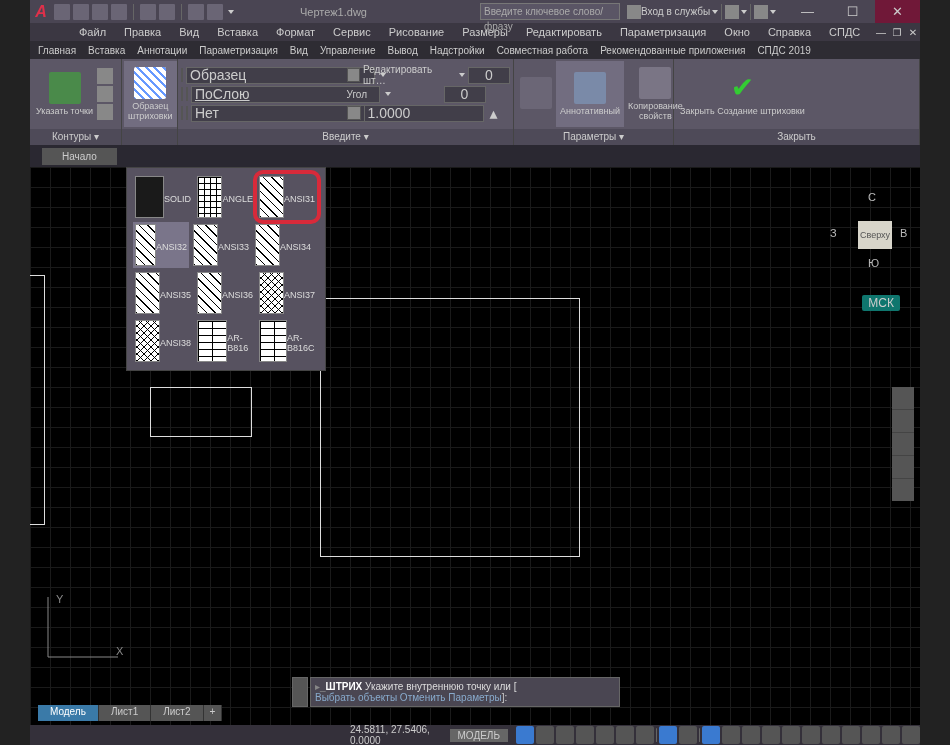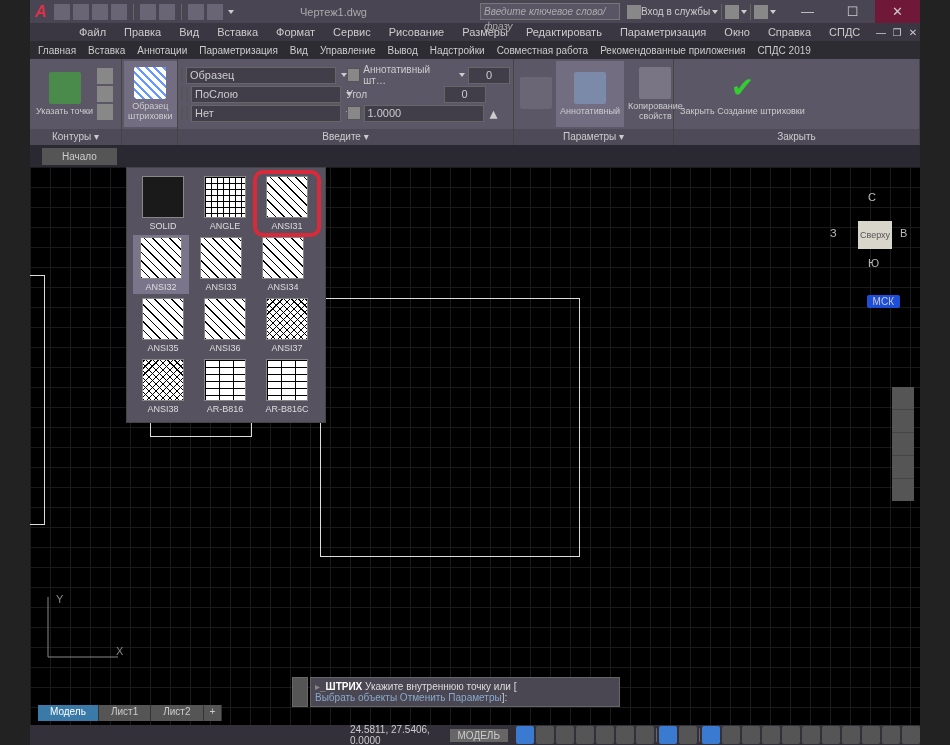--- a/index.html
+++ b/index.html
@@ -4,21 +4,21 @@
 <style>
 *{margin:0;padding:0;box-sizing:border-box;font-family:"Segoe UI",Tahoma,sans-serif;user-select:none}
 body{width:950px;height:745px;background:#222;overflow:hidden;position:relative}
 .outer{position:absolute;left:30px;top:0;width:890px;height:745px;background:#34303a;display:flex;flex-direction:column}
 .titlebar{height:23px;background:#4a4553;display:flex;align-items:center;position:relative}
 .logo{width:22px;height:22px;display:flex;align-items:center;justify-content:center;color:#e0304a;font-weight:bold;font-size:16px;font-style:italic}
 .qat{display:flex;align-items:center;gap:3px;padding-left:2px}
 .qat-btn{width:16px;height:16px;background:#6a6575;border-radius:1px}
 .sep{width:1px;height:16px;background:#666;margin:0 3px}
 .title{position:absolute;left:270px;color:#aaa;font-size:11px}
-.search-box{position:absolute;left:450px;width:140px;height:17px;background:#5a5565;border:1px solid #777;color:#aaa;font-size:10px;font-style:italic;padding:0 3px;line-height:15px}
+.search-box{position:absolute;left:450px;width:140px;height:17px;background:#5a5565;border:1px solid #777;color:#aaa;font-size:10px;padding:0 3px;line-height:15px}
 .login-area{position:absolute;left:597px;display:flex;align-items:center;color:#ccc;font-size:10px}
 .login-area .ic{width:14px;height:14px;background:#888}
 .window-controls{position:absolute;right:0;display:flex}
 .wc-btn{width:45px;height:23px;display:flex;align-items:center;justify-content:center;color:#ccc;font-size:13px}
 .wc-btn.close{background:#701838}
 .menubar{height:18px;background:#3b3742;display:flex;align-items:center;padding-left:40px;gap:0}
 .menu-item{color:#ccc;font-size:11px;padding:2px 9px;cursor:pointer}
 .doc-ctrl{margin-left:auto;display:flex;gap:2px}
 .doc-ctrl span{width:14px;height:14px;color:#ccc;font-size:10px;display:flex;align-items:center;justify-content:center}
 .ribbon-tabs{height:18px;background:#2e2c33;display:flex;align-items:center;padding-left:2px}
@@ -26,43 +26,43 @@
 .ribbon{height:86px;background:#5c5766;display:flex}
 .panel{border-right:1px solid #444;display:flex;flex-direction:column}
 .panel-body{flex:1;display:flex;align-items:center;padding:2px}
 .panel-title{height:16px;background:#4e4a58;color:#ccc;font-size:10px;text-align:center;line-height:16px;padding:0 4px}
 .big-btn{display:flex;flex-direction:column;align-items:center;justify-content:center;padding:2px 4px;color:#ccc;font-size:9px;text-align:center;cursor:pointer;height:100%}
 .big-btn .icon{width:32px;height:32px;background:#7a7585;margin-bottom:2px;border-radius:2px}
 .big-btn.active{background:#726d80}
 .prop-rows{display:flex;flex-direction:column;gap:1px;flex:1;padding:1px}
 .prop-row{display:flex;align-items:center;height:18px;gap:3px}
 .prop-row .sw{width:14px;height:14px;background:#888;border:1px solid #555}
-.prop-row input,.prop-row select{background:#413e49;border:1px solid #666;color:#ccc;font-size:11px;height:17px;padding:0 3px}
+.prop-row input,.prop-row select{background:#413e49;border:1px solid #666;color:#ccc;font-size:14px;height:17px;padding:0 3px}
 .prop-row label{color:#ccc;font-size:10px}
 .prop-row .num-input{width:120px}
 .doc-tabs{height:22px;background:#2a2831;display:flex;align-items:center;padding-left:12px}
 .doc-tab{background:#555;color:#ccc;font-size:10px;padding:3px 20px;border-radius:0}
 .canvas-area{flex:1;background:#000;position:relative;overflow:hidden}
 .grid{position:absolute;inset:0;background-image:linear-gradient(#1a1a1a 1px,transparent 1px),linear-gradient(90deg,#1a1a1a 1px,transparent 1px);background-size:20px 20px}
 .rect1{position:absolute;left:290px;top:131px;width:260px;height:259px;border:1px solid #ddd}
 .rect2{position:absolute;left:120px;top:220px;width:102px;height:50px;border:1px solid #ddd}
 .edge-shape{position:absolute;left:0;top:108px;width:15px;height:250px;border:1px solid #ddd;border-left:none}
 .pattern-dropdown{position:absolute;left:96px;top:0;width:200px;background:#575260;padding:8px;display:flex;flex-wrap:wrap;gap:6px;z-index:10;border:1px solid #444}
-.pat{width:56px;display:flex;flex-direction:column;align-items:center;cursor:pointer}
+.pat{width:56px;display:flex;flex-direction:row;align-items:center;cursor:pointer}
 .pat .swatch{width:42px;height:42px;border:1px solid #888;background:#fff;position:relative;overflow:hidden}
 .pat .lbl{color:#ddd;font-size:9px;margin-top:3px}
 .pat.highlight{outline:4px solid #d82a3a;outline-offset:2px;border-radius:4px}
 .pat.selected{background:#7a758a;padding:2px;margin:-2px}
 .viewcube{position:absolute;right:6px;top:20px;width:90px;height:90px;color:#bbb;font-size:11px}
 .viewcube .center{position:absolute;left:34px;top:34px;width:34px;height:28px;background:#d8d5ca;color:#555;font-size:9px;display:flex;align-items:center;justify-content:center}
 .viewcube .n{position:absolute;left:44px;top:4px}
 .viewcube .s{position:absolute;left:44px;top:70px}
 .viewcube .w{position:absolute;left:6px;top:40px}
 .viewcube .e{position:absolute;left:76px;top:40px}
-.mck{position:absolute;right:20px;top:128px;background:#1d4ed8;color:#ccc;font-size:10px;padding:1px 6px;border-radius:2px}
+.mck{position:absolute;right:20px;top:128px;background:#0f766e;color:#ccc;font-size:12px;padding:1px 6px;border-radius:2px}
 .navbar{position:absolute;right:6px;top:220px;width:22px;background:#444;display:flex;flex-direction:column;gap:1px}
 .navbar div{width:22px;height:22px;background:#555}
 .ucs{position:absolute;left:18px;bottom:76px;color:#888;font-size:11px}
 .ucs .y{position:absolute;left:8px;top:-34px}
 .ucs .x{position:absolute;left:68px;top:18px}
 .ucs svg{overflow:visible}
 .cmdline{position:absolute;left:280px;bottom:38px;width:310px;height:30px;background:#4a4652;border:1px solid #666;color:#ccc;font-size:10px;padding:0 4px;display:flex;flex-direction:column;justify-content:center}
 .cmdline .l1{color:#ddd}
 .cmdline .l1 b{color:#fff}
 .cmdline .blue{color:#8ac}
@@ -188,34 +188,34 @@
       <div class="panel-body">
         <div class="prop-rows" style="width:160px">
           <div class="prop-row">
             <div class="sw" style="background:repeating-linear-gradient(45deg,#fff 0,#fff 1px,#69f 1px,#69f 3px)"></div>
             <input style="flex: 1 1 0%;" value="Образец">
             <span class="arrow-down"></span>
           </div>
           <div class="prop-row">
             <div class="sw" style="background:#fff"></div>
             <div class="sw" style="background:#fff;width:10px"></div>
-            <input style="flex: 1 1 0%;" value="ПоСлою">
+            <input style="flex: 1 1 0%; text-decoration: underline;" value="ПоСлою">
             <span class="arrow-down"></span>
           </div>
           <div class="prop-row">
             <div class="sw"></div>
             <div class="sw" style="width:10px;background:linear-gradient(45deg,transparent 45%,#f00 45%,#f00 55%,transparent 55%)"></div>
             <input style="flex: 1 1 0%;" value="Нет">
             <span class="arrow-down"></span>
           </div>
         </div>
         <div class="prop-rows" style="flex:1">
           <div class="prop-row">
             <div class="sw"></div>
-            <label>Аннотативный шт…</label>
+            <label>Редактировать шт…</label>
             <span class="arrow-down"></span>
             <input class="num-input" style="width: 42px; text-align: center;" value="0">
           </div>
           <div class="prop-row">
             <label style="width:94px">Угол</label>
             <input class="num-input" style="width: 42px; text-align: center;" value="0">
           </div>
           <div class="prop-row">
             <div class="sw"></div>
             <input class="num-input" value="1.0000" style="">

